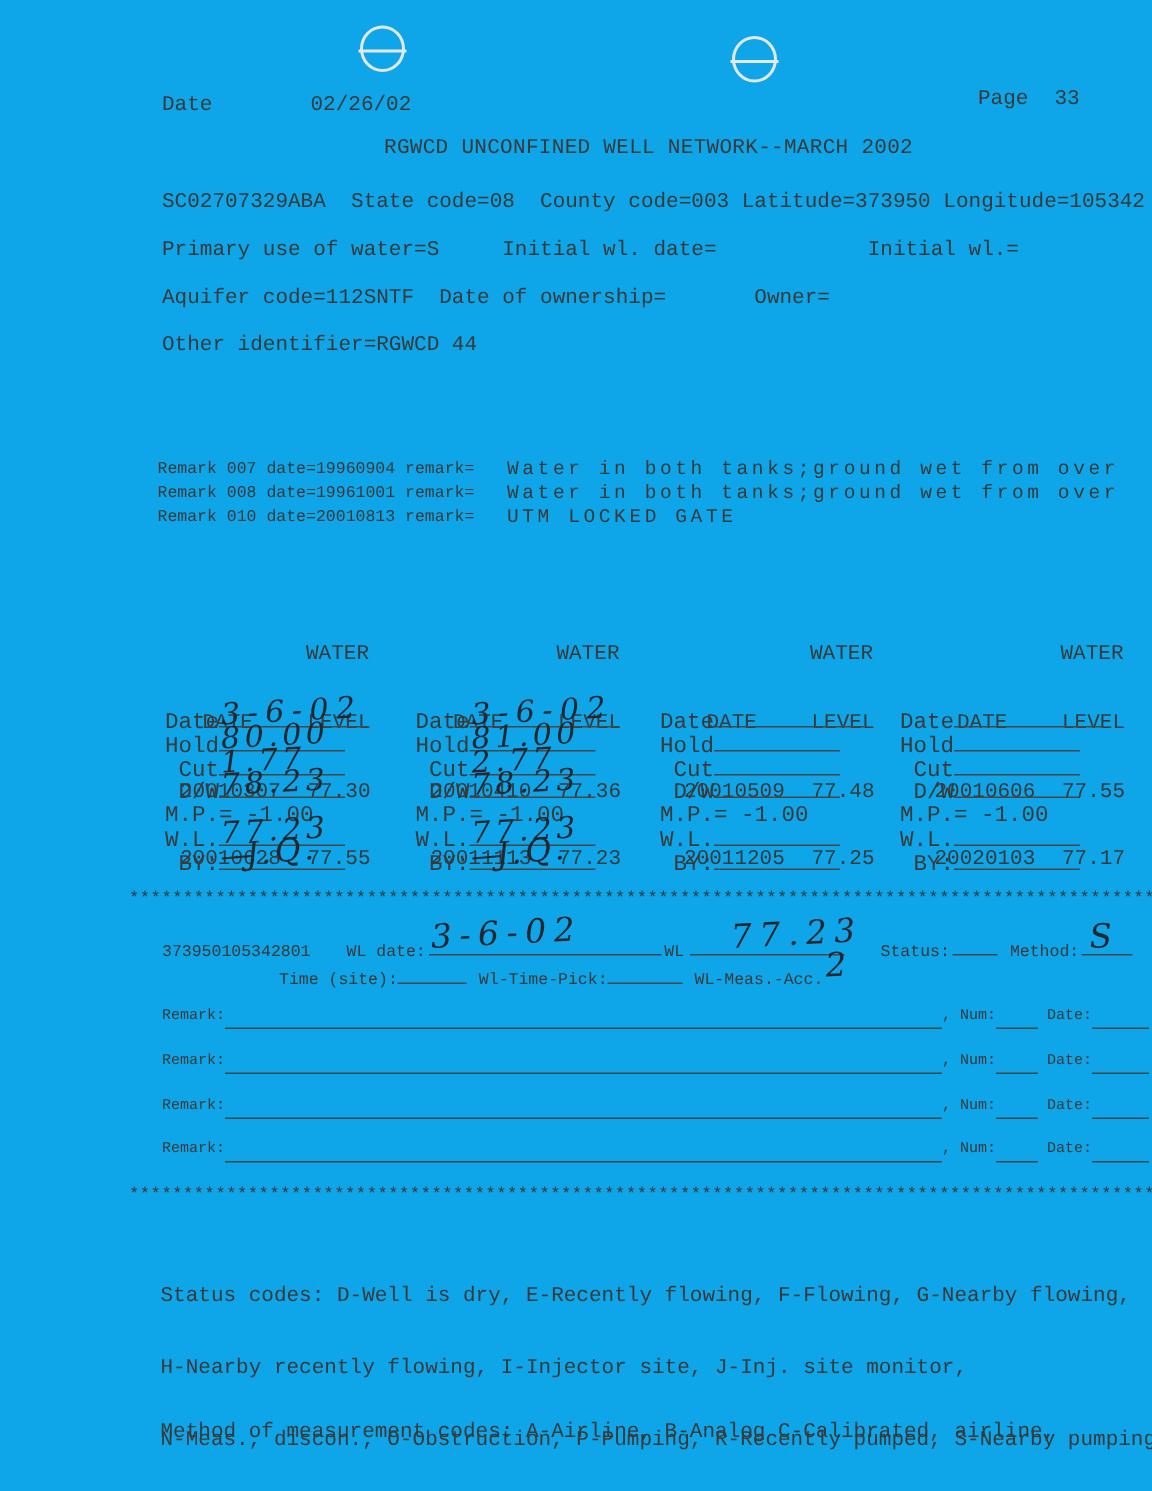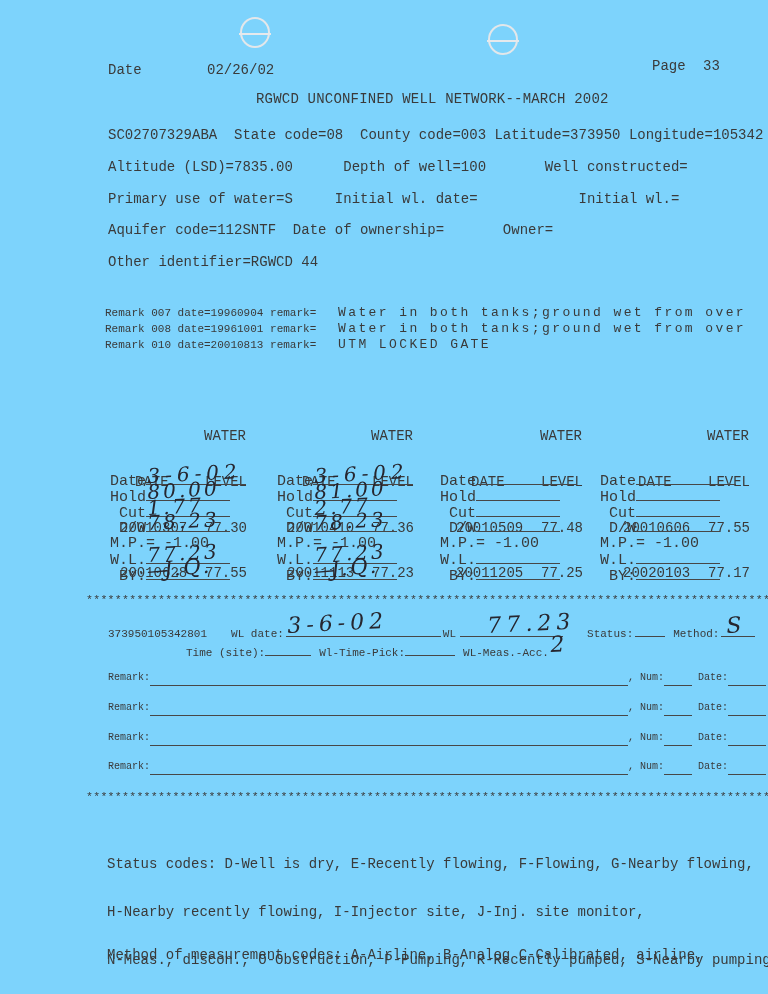--- a/index.html
+++ b/index.html
@@ -1,18 +1,18 @@
 <!DOCTYPE html>
 <html><head>
 <meta charset="utf-8">
 <style>
   html,body{margin:0;padding:0;background:#e9e9e9;}
   #doc{
     position:relative;width:768px;height:994px;margin:0 auto;
-    background:#7dd3fc;overflow:hidden;
+    background:#0ea5e9;overflow:hidden;
     font-family:"Liberation Mono","DejaVu Sans Mono",monospace;
     color:#3a3a3a;
   }
   .abs{position:absolute;}
   
   .hole{position:absolute;width:26px;height:27px;border:2px solid #e3e7ea;border-radius:50%;}
   .hole::after{content:"";position:absolute;left:-3px;right:-3px;top:50%;border-top:2px solid #e6e9ec;}
   
   .t14{font-size:14px;}
   .pre{white-space:pre;}
@@ -76,21 +76,20 @@
   <div class="hole" style="left:488px;top:24px;"></div>
 
   <span class="abs t14" style="left:108px;top:62px;">Date</span>
   <span class="abs t14" style="left:160px;top:62px;margin-left:47px;">02/26/02</span>
   <span class="abs t14" style="left:652px;top:58px;">Page</span>
   <span class="abs t14" style="left:703px;top:58px;">33</span>
   <div class="abs t14 title">RGWCD UNCONFINED WELL NETWORK--MARCH 2002</div>
 
   <div class="abs t14 info-block">
     <div class="pre">SC02707329ABA  State code=08  County code=003 Latitude=373950 Longitude=105342</div>
-    <div class="pre">Altitude (LSD)=7835.00      Depth of well=100       Well constructed=</div>
     <div class="pre">Primary use of water=S     Initial wl. date=            Initial wl.=</div>
     <div class="pre">Aquifer code=112SNTF  Date of ownership=       Owner=</div>
     <div class="pre">Other identifier=RGWCD 44</div>
   </div>
 
   <div class="abs rlog">
     <div class="rline"><span>Remark 007 date=19960904 remark=</span><span class="rtext">Water in both tanks;ground wet from over</span></div>
     <div class="rline"><span>Remark 008 date=19961001 remark=</span><span class="rtext">Water in both tanks;ground wet from over</span></div>
     <div class="rline"><span>Remark 010 date=20010813 remark=</span><span class="rtext">UTM LOCKED GATE</span></div>
   </div>

